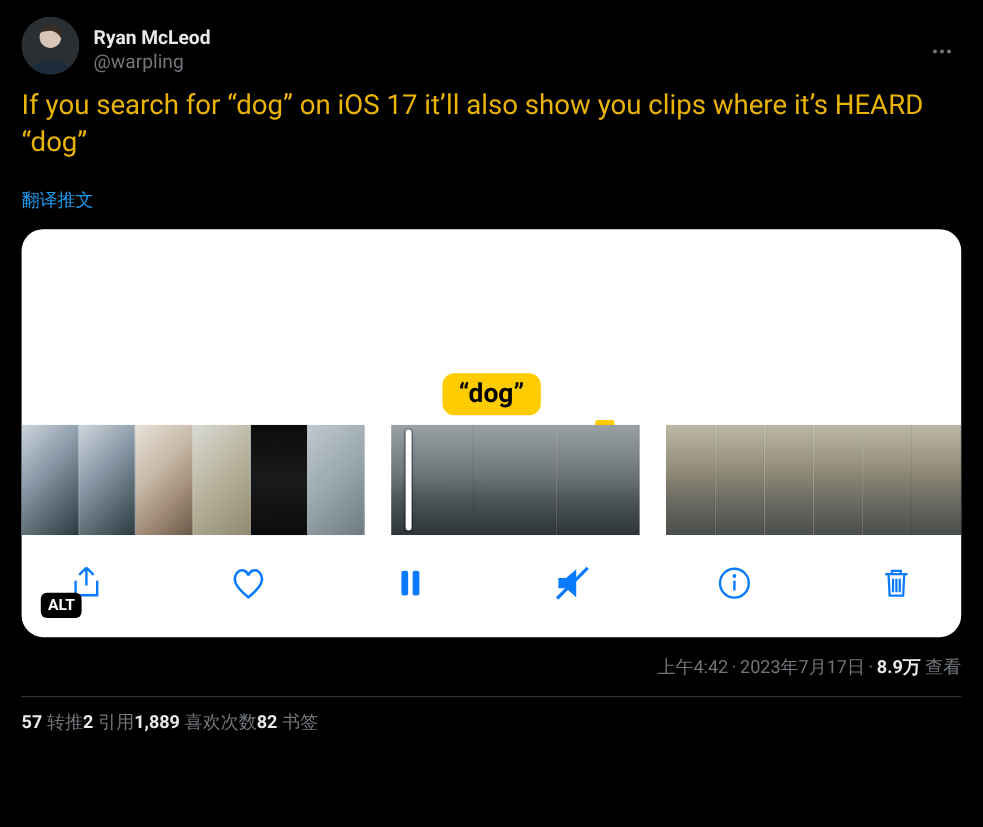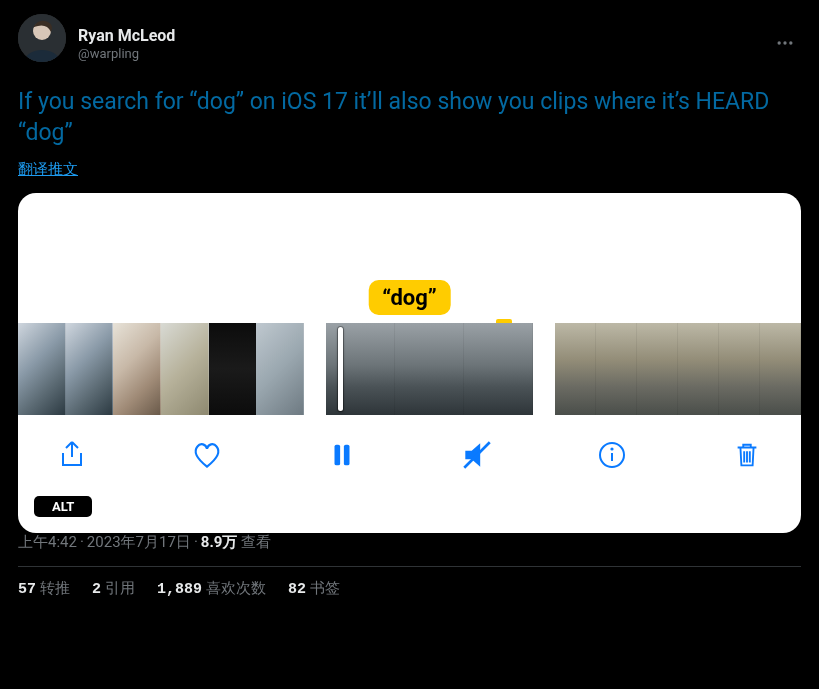--- a/index.html
+++ b/index.html
@@ -23,48 +23,47 @@
     width: 48px;
     height: 48px;
     border-radius: 50%;
     overflow: hidden;
     flex-shrink: 0;
     background: #333;
   }
   .avatar svg { width: 100%; height: 100%; display: block; }
   .names { flex: 1; line-height: 1.25; }
   .display-name { font-weight: 700; font-size: 16px; color: #e7e9ea; }
-  .handle { font-size: 13px; color: #71767b; }
+  .handle { font-size: 16px; color: #71767b; }
   .more { color: #71767b; font-size: 20px; letter-spacing: 2px; padding: 4px 6px; }
   .more svg { width: 20px; height: 20px; fill: #71767b; }
 
   .body-text {
-    margin-top: 24px;
+    margin-top: 10px;
     font-size: 23px;
     line-height: 1.35;
-    color: #0369a1;
+    color: #eab308;
     font-weight: 400;
   }
   .translate {
-    margin-top: 12px;
+    margin-top: 24px;
     color: #1d9bf0;
     font-size: 15px;
-    text-decoration: underline;
   }
 
   .media-card {
     margin-top: 14px;
     background: #fff;
     border-radius: 18px;
     overflow: hidden;
     position: relative;
     height: 340px;
   }
   .media-top {
-    height: 130px;
+    height: 163px;
     position: relative;
   }
   .dog-tag {
     position: absolute;
     left: 50%;
     transform: translateX(-50%);
     bottom: 8px;
     background: #ffcc00;
     color: #000;
     font-weight: 700;
@@ -127,41 +126,41 @@
   .tool-btn svg { stroke: #0a7aff; fill: none; stroke-width: 2; }
 
   .alt-badge {
     position: absolute;
     left: 16px;
     bottom: 16px;
     background: #000;
     color: #fff;
     font-weight: 700;
     font-size: 13px;
-    padding: 3px 18px;
+    padding: 3px 6px;
     border-radius: 5px;
   }
 
   .meta {
+    margin-top: 16px;
     color: #71767b;
     font-size: 15px;
+    text-align: right;
   }
   .meta .sep { margin: 0 3px; }
   .meta .views-count { color: #e7e9ea; font-weight: 700; }
   .divider {
     border: none;
     border-top: 1px solid #2f3336;
     margin: 14px 0 12px 0;
   }
   .stats {
     display: flex;
-    gap: 22px;
     font-size: 15px;
     color: #71767b;
-    font-family: Liberation Mono, monospace;
   }
   .stats .num { color: #e7e9ea; font-weight: 700; margin-right: 4px; }
 
   
   .fa1 { background: linear-gradient(135deg,#cfd6de,#8a9aa8 40%,#5b6a73 70%,#2c3a42); }
   .fa2 { background: linear-gradient(135deg,#e7e2d8,#c8b9a8 40%,#9f8a76 70%,#6a5a4a); }
   .fa3 { background: linear-gradient(135deg,#d9dad4,#b6b19a 50%,#8e8970); }
   .fa4 { background: linear-gradient(180deg,#0c0c0c,#1a1a1a 50%,#0c0c0c); }
   .fa5 { background: linear-gradient(135deg,#bfc8cf,#9aa7af 50%,#6e7a82); }
   .fb  { background: linear-gradient(180deg,#9aa1a6 0%,#6d7579 45%,#4a5256 70%,#2e3539); }

